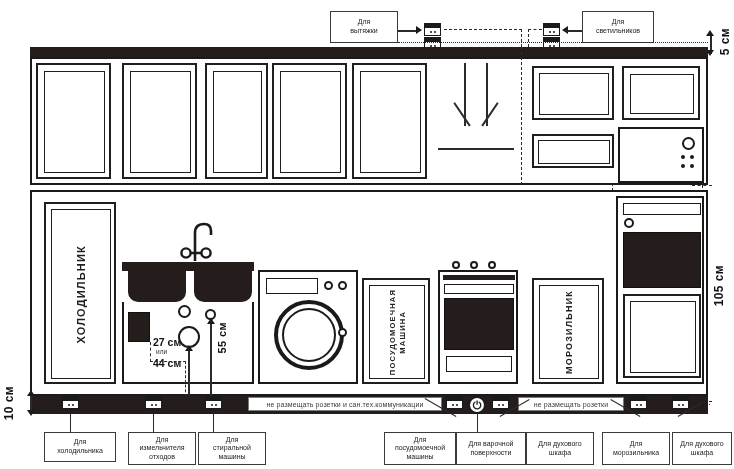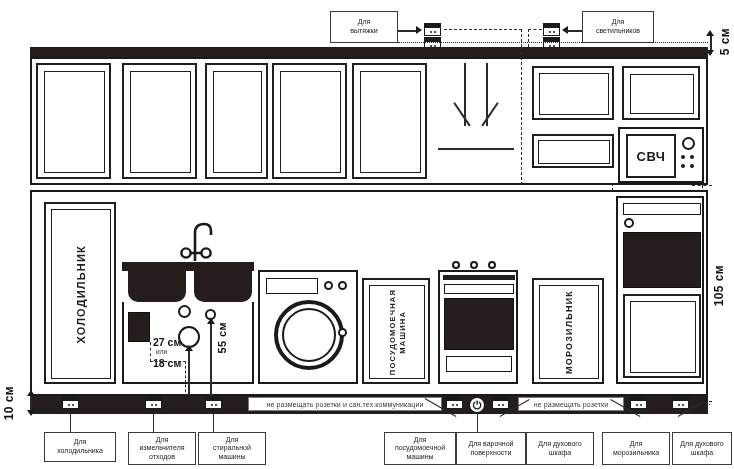--- a/index.html
+++ b/index.html
@@ -153,24 +153,20 @@
   </div>
   <div class="abs cab-door" style="left:532px;top:134px;width:82px;height:34px;padding:4px;">
     <div class="cab-door-in"></div>
   </div>
 
   <div class="abs cab-door" style="left:622px;top:66px;width:78px;height:54px;padding:6px;">
     <div class="cab-door-in"></div>
   </div>
 
   <div class="abs cab-outer" style="left:618px;top:127px;width:86px;height:56px;">
-    <div class="abs" style="left:6px;top:5px;width:50px;height:44px;border:2.2px solid #1f1f1f;background:#fff;
-                display:flex;align-items:center;justify-content:center;">
-      <span style="font-size:13px;font-weight:700;letter-spacing:.6px;">СВЧ</span>
-    </div>
     <div class="abs circ" style="left:62px;top:8px;width:13px;height:13px;"></div>
     <div class="abs" style="left:61px;top:26px;width:18px;height:20px;">
       <div class="abs circ" style="left:0px;top:0px;width:4px;height:4px;"></div>
       <div class="abs circ" style="left:9px;top:0px;width:4px;height:4px;"></div>
       <div class="abs circ" style="left:0px;top:9px;width:4px;height:4px;"></div>
       <div class="abs circ" style="left:9px;top:9px;width:4px;height:4px;"></div>
     </div>
   </div>
 
   <div class="abs" style="left:688px;top:185px;width:46px;height:220px;">
@@ -294,21 +290,21 @@
   <div class="abs darkbar" style="left:122px;top:262px;width:132px;height:9px;"></div>
 
   <div class="abs" style="left:128px;top:270px;width:58px;height:32px;background:#241d1b;border-radius:0 0 10px 10px;"></div>
   <div class="abs" style="left:194px;top:270px;width:58px;height:32px;background:#241d1b;border-radius:0 0 10px 10px;"></div>
 
   <div class="abs cab-outer" style="left:122px;top:302px;width:132px;height:82px;border-top:none;"></div>
 
   <div class="abs darkbox" style="left:128px;top:312px;width:22px;height:30px;"></div>
   <div class="abs dim-h" style="left:153px;top:336px;">27 см</div>
   <div class="abs" style="left:156px;top:348px;font-size:6.5px;color:#333;">или</div>
-  <div class="abs dim-h" style="left:153px;top:357px;">18 см</div>
+  <div class="abs dim-h" style="left:153px;top:357px;">44 см</div>
 
   <div class="abs vdash" style="left:150px;top:342px;height:20px;"></div>
   <div class="abs dashline" style="left:150px;top:361px;width:36px;"></div>
   <div class="abs vdash" style="left:185px;top:361px;height:36px;"></div>
 
   <div class="abs circ" style="left:178px;top:305px;width:13px;height:13px;"></div>
   <div class="abs circ" style="left:205px;top:309px;width:11px;height:11px;"></div>
   <div class="abs circ" style="left:178px;top:326px;width:22px;height:22px;"></div>
   <div class="abs thinline" style="left:188px;top:348px;width:1.8px;height:50px;"></div>
   <div class="abs" style="left:185px;top:345px;width:0;height:0;border-left:4px solid transparent;border-right:4px solid transparent;border-bottom:6px solid #1a1a1a;"></div>

